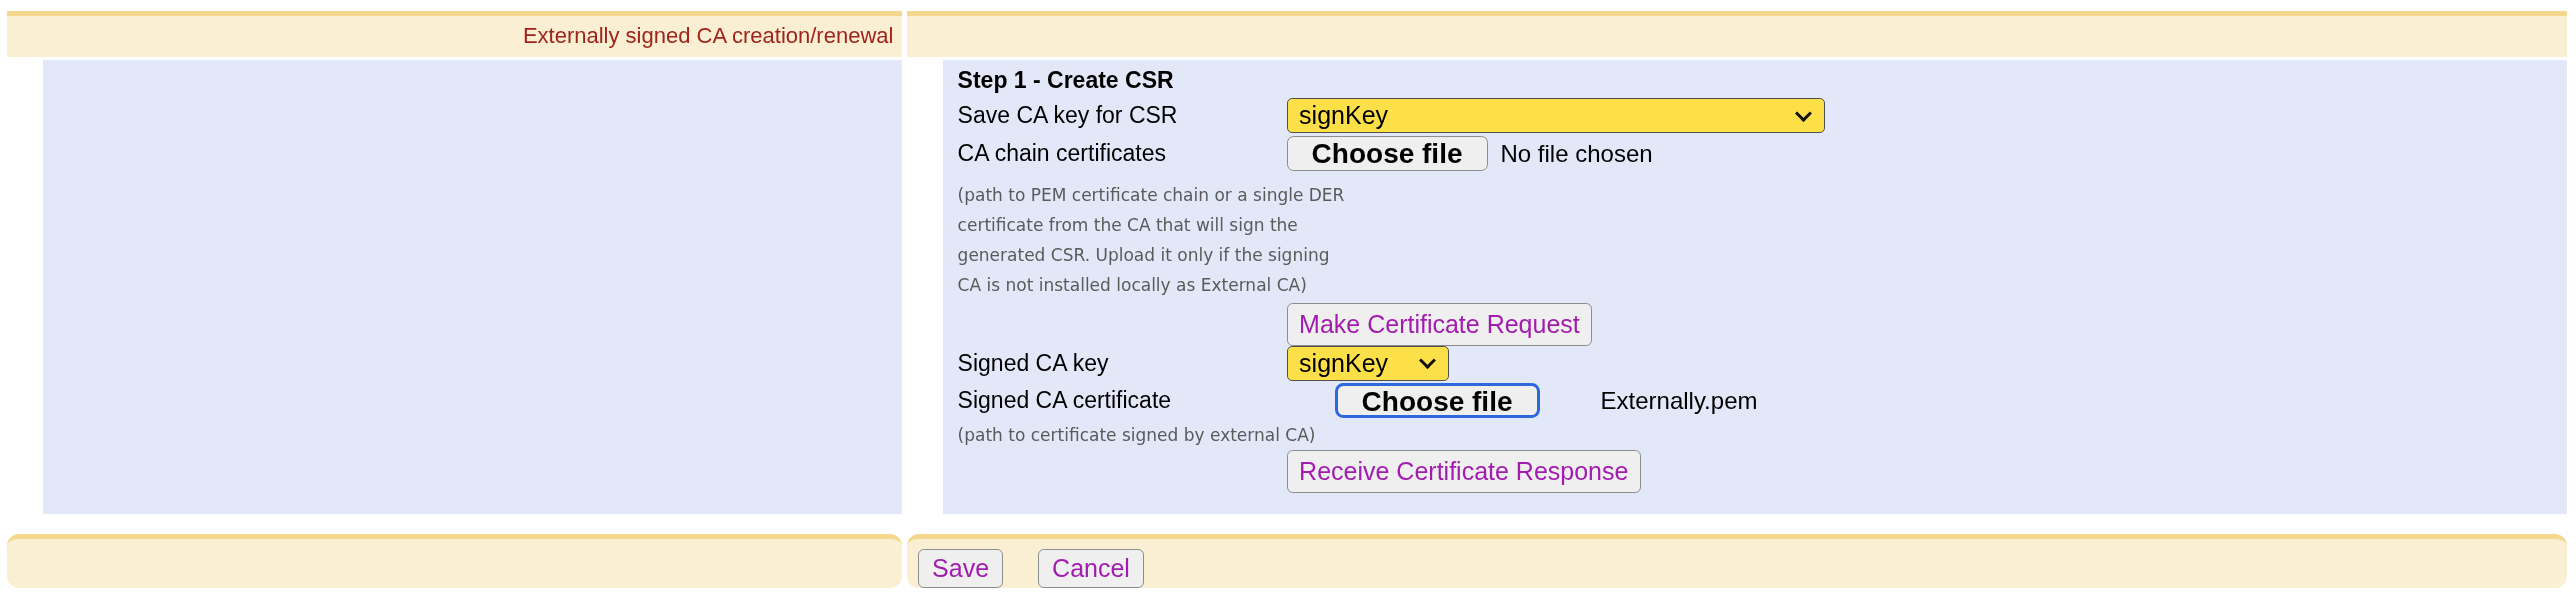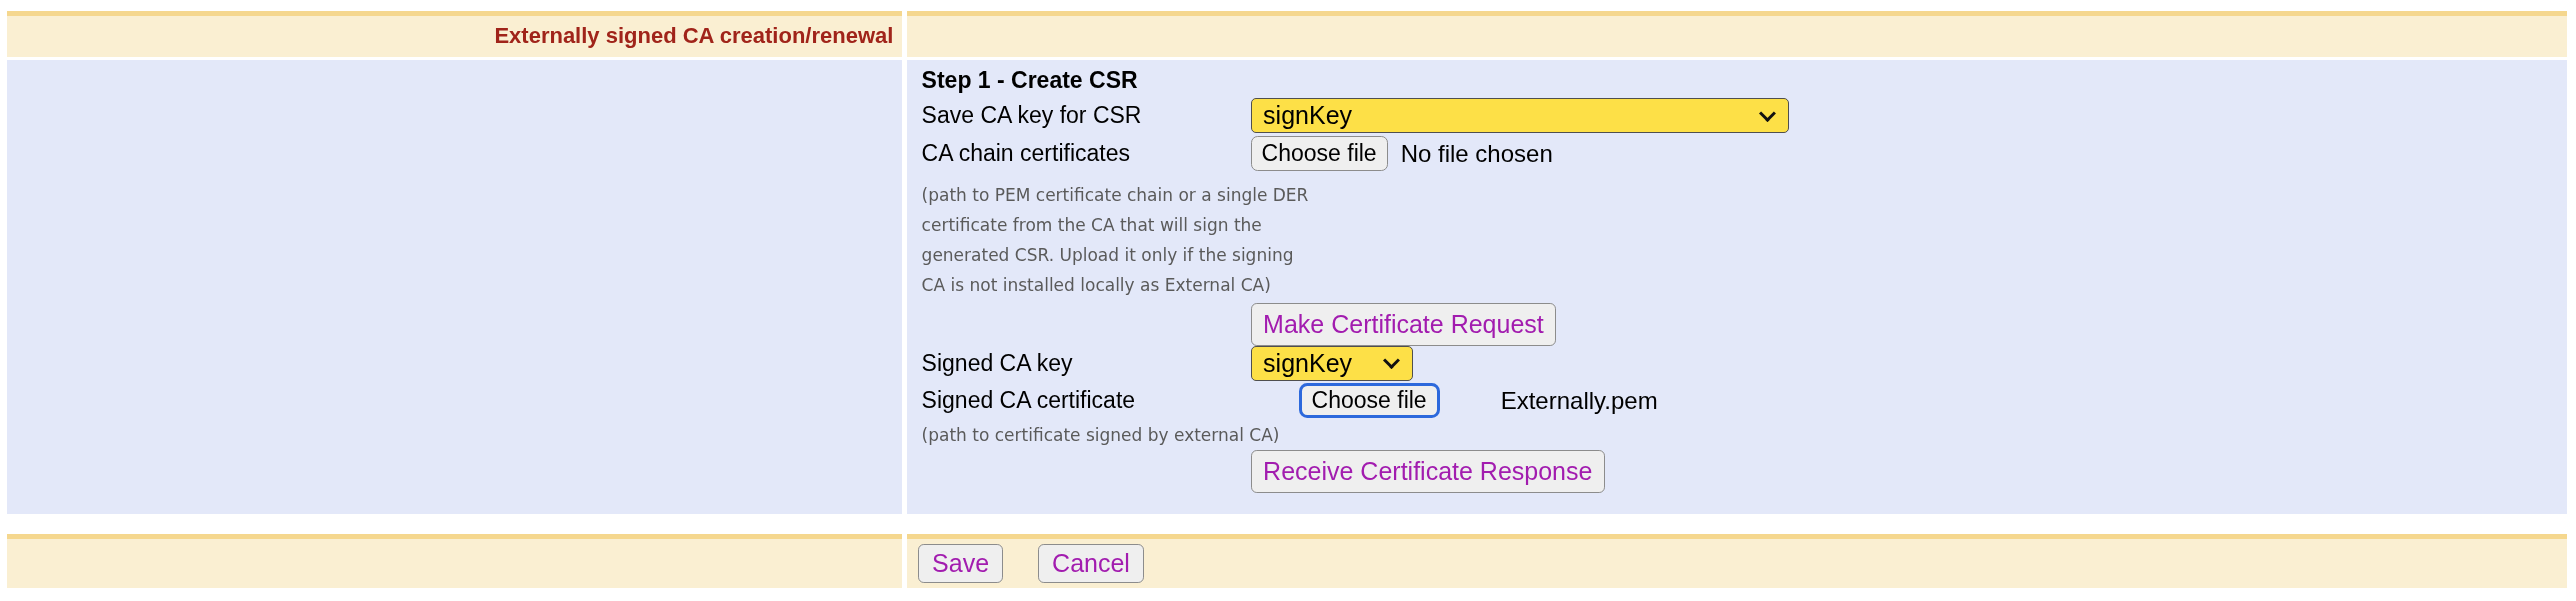--- a/index.html
+++ b/index.html
@@ -16,24 +16,24 @@
   *{box-sizing:border-box;}
   html,body{margin:0;padding:0;}
   body{
     width:2576px;height:601px;overflow:hidden;background:#FFFFFF;
     font-family:"Liberation Sans",sans-serif;color:#000;
   }
   .page{margin:10.7px 10px 0 6.6px;width:2560px;}
   .grid{display:grid;grid-template-columns:895px 1660px;column-gap:5px;}
   .cell{min-height:8.2px;}
   .tan-cell{background:var(--cream);border-top:5.8px solid var(--tan-dark);}
-  .lav-cell{background:var(--lavender);}
+  .lav-cell{background:var(--lavender);margin-left:36px;}
   .row-header .cell{height:46px;display:flex;align-items:center;}
   .header-left{justify-content:flex-end;padding-right:8.2px;}
-  .page-title{font-weight:bold;font-size:22px;color:var(--title-red);white-space:nowrap;}
+  .page-title{font-weight:normal;font-size:22px;color:var(--title-red);white-space:nowrap;}
   .spacer4{height:3.3px;}
   .spacer24{height:20px;}
   .row-form .cell{min-height:454px;}
   .form-cell{padding:6.6px 0 0 15px;}
   .section-heading{font-weight:bold;font-size:23px;line-height:25px;margin:1.6px 0 0 0;}
   .frow{display:flex;align-items:center;}
   .frow-select1{margin-top:5px;}
   .frow-file1{margin-top:3.3px;}
   .frow-select2{margin-top:0px;}
   .frow-file2{margin-top:2.5px;gap:48px;}
@@ -45,37 +45,37 @@
   }
   .select-big{width:538px;}
   .select-small{width:162px;}
   .select .sel-text{flex:1 1 auto;white-space:nowrap;overflow:hidden;}
   .chevron{
     width:12.3px;height:12.3px;border-right:3.3px solid #111;border-bottom:3.3px solid #111;
     transform:rotate(45deg) translateY(-3.3px);flex:0 0 auto;margin-left:8.2px;
   }
   .choose-btn{
     height:35px;background:var(--ctl-bg);border:1.6px solid var(--ctl-border);
-    border-radius:6.6px;font-size:23px;font-family:"Liberation Sans",sans-serif;
-    padding:0 10px;color:#000;
+    border-radius:6.6px;font-size:28px;font-family:"Liberation Sans",sans-serif;
+    padding:0 24px;color:#000;font-weight:bold;
   }
   .choose-btn.focused{border:3.3px solid var(--focus-blue);border-radius:8.2px;}
   .file-status{font-size:24px;margin-left:13px;white-space:nowrap;}
   .note{margin-top:8.2px;color:var(--note-gray);font-family:"DejaVu Sans",sans-serif;font-size:17px;}
   .note div{line-height:30px;white-space:nowrap;}
   .note-single{margin-top:5px;line-height:25px;}
   .push-btn{
     background:var(--ctl-bg);border:1.6px solid var(--ctl-border);border-radius:5.8px;
     font-size:25px;font-family:"Liberation Sans",sans-serif;color:#a21caf;
     height:43px;padding:0 11.5px;
   }
   .make-btn{margin-top:3.3px;}
   .step2-heading{margin-top:5px;}
   .receive-btn{margin-top:1.6px;}
-  .row-footer .cell{height:54px;display:flex;align-items:center;}
+  .row-footer .cell{height:54px;display:flex;align-items:flex-end;border-radius:12px;}
   .footer-cell{padding-left:11.5px;}
   .footer-btn{height:39px;padding:0 13px;font-size:25px;}
   .cancel-btn{margin-left:35px;}
 </style>
 </head>
 <body>
 
 <div class="page">
 
   <div class="grid row-header">

